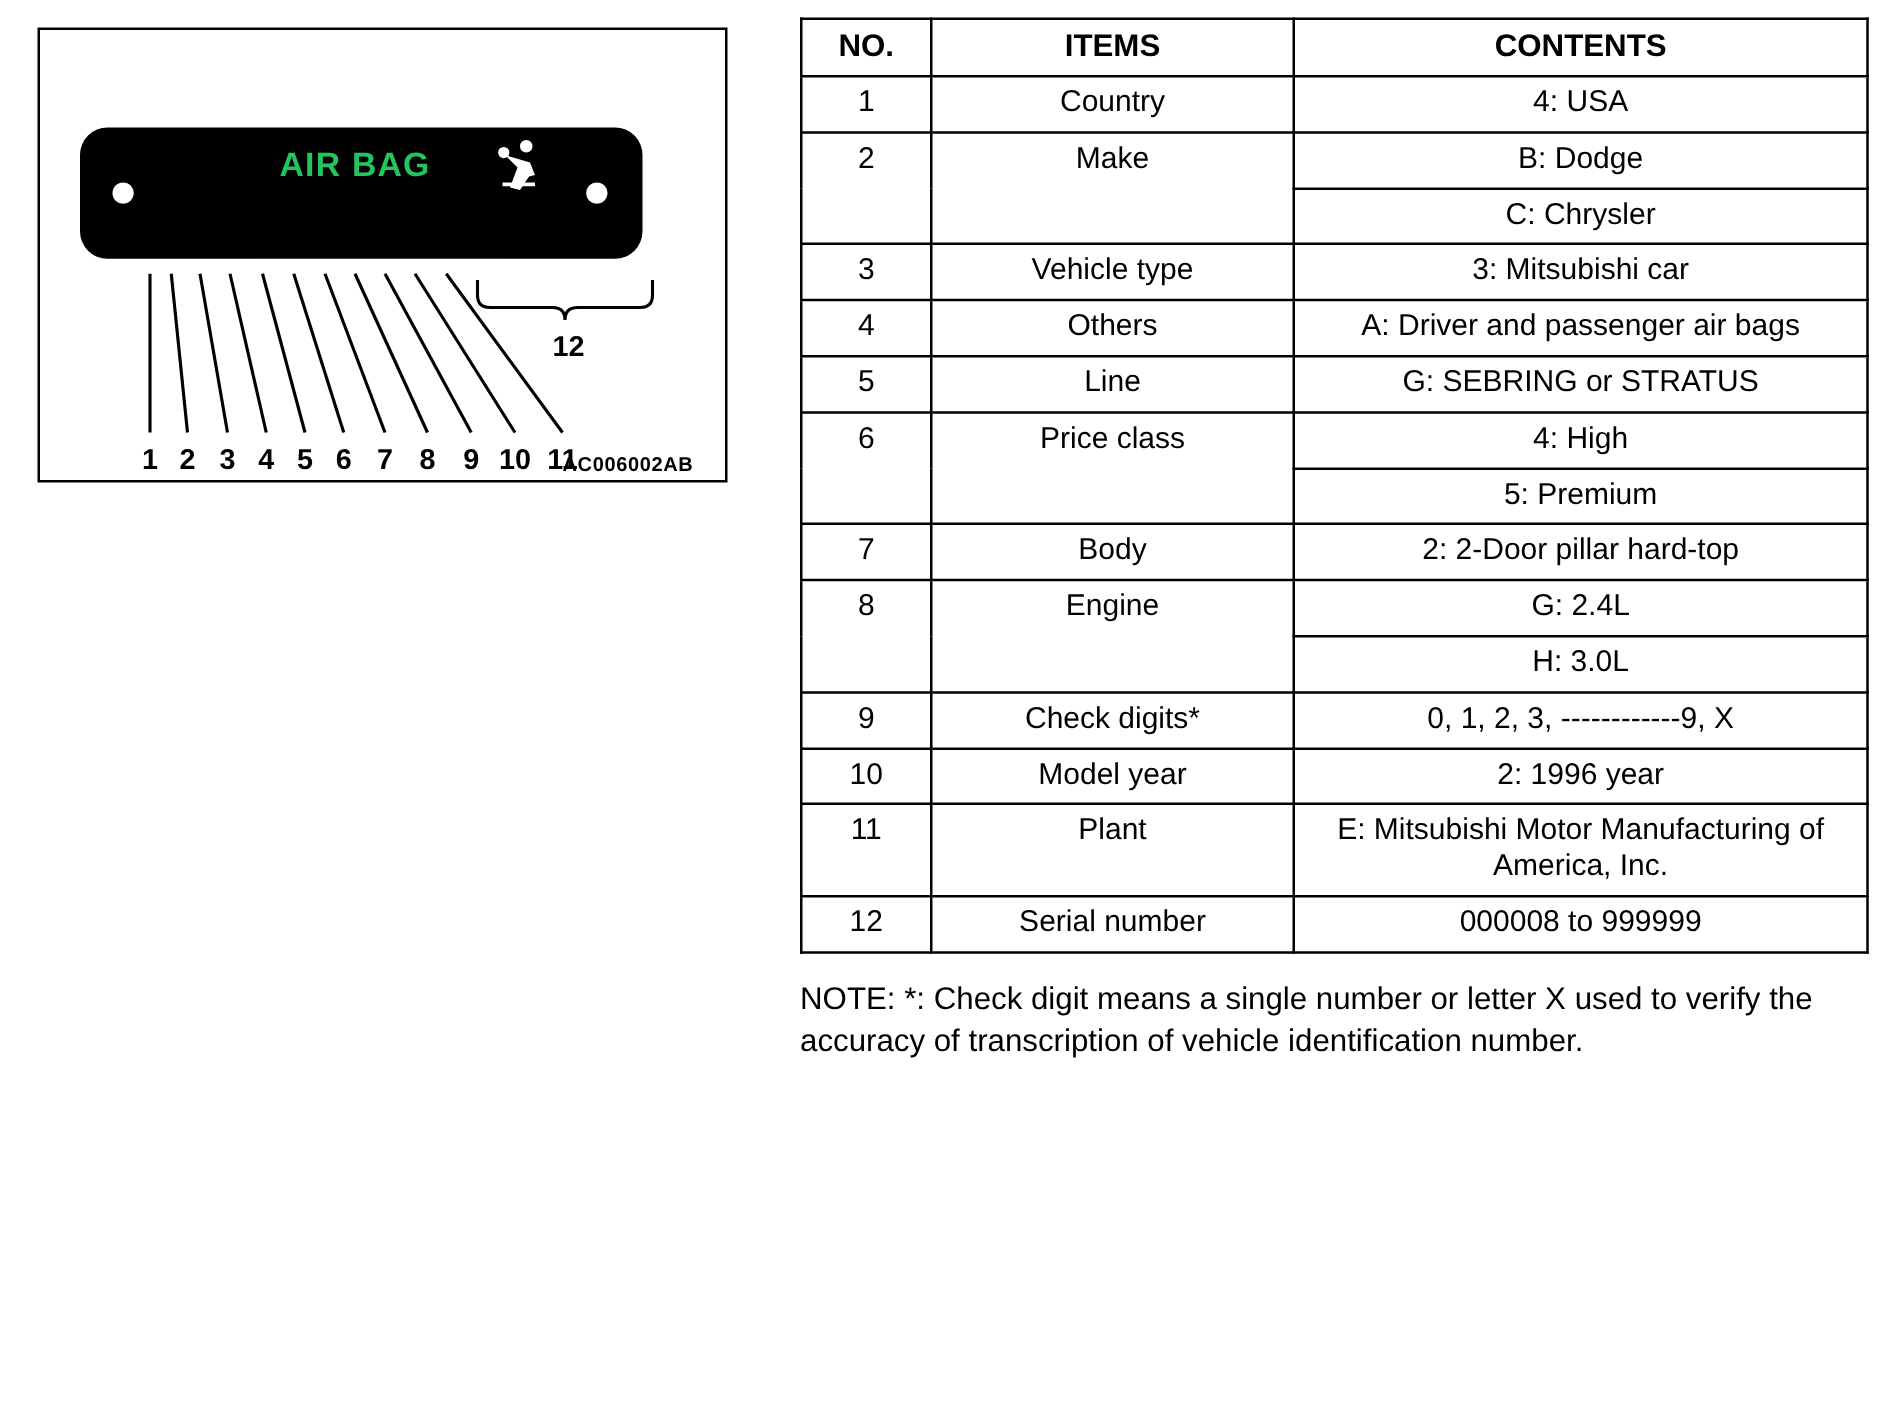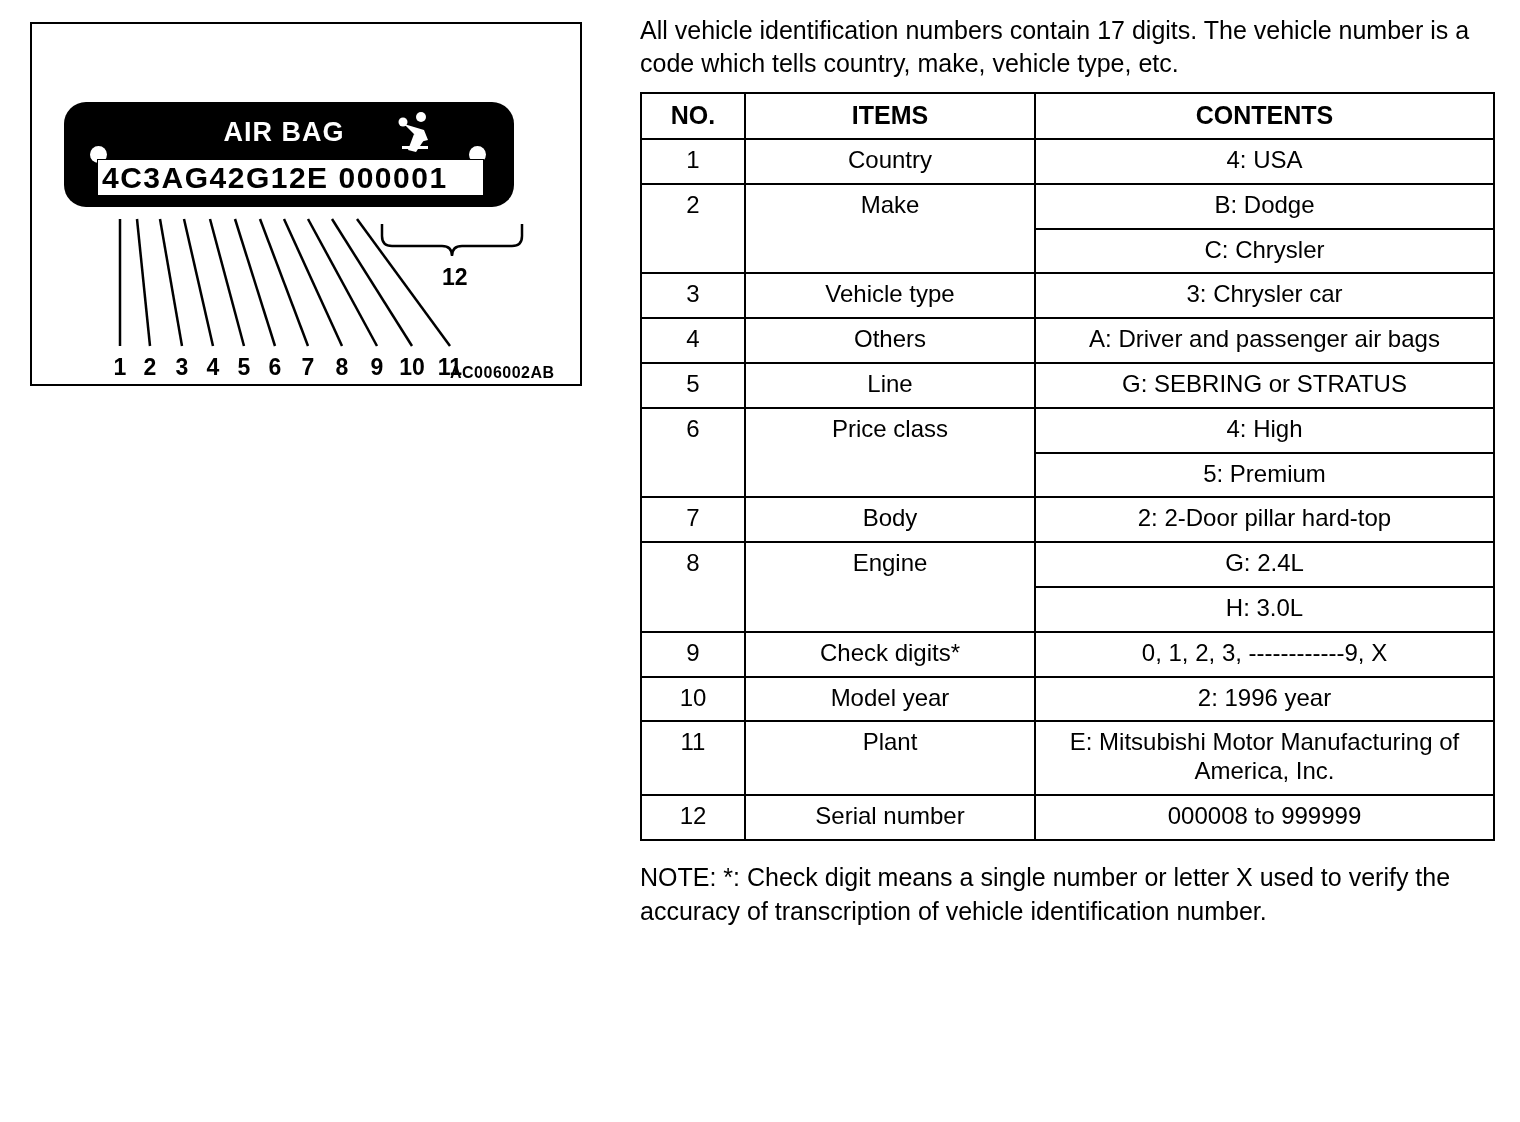--- a/index.html
+++ b/index.html
@@ -45,21 +45,21 @@
   }
   #hole-left { left: 26px; }
   #hole-right { left: 405px; }
 
   #airbag-label {
     position: absolute;
     left: 120px;
     top: 15px;
     width: 200px;
     text-align: center;
-    color: #ffffff;
+    color: #22c55e;
     font-size: 27px;
     font-weight: bold;
     letter-spacing: 1px;
   }
   #airbag-icon {
     position: absolute;
     left: 330px;
     top: 8px;
     width: 46px;
     height: 48px;
@@ -185,44 +185,40 @@
     <div class="plate-hole" id="hole-left"></div>
     <div class="plate-hole" id="hole-right"></div>
     <div id="airbag-label">AIR BAG</div>
     <svg id="airbag-icon" viewBox="0 0 46 48">
       <circle cx="27" cy="7" r="5" fill="#fff"></circle>
       <path d="M10 14 L30 20 L34 30 L26 32 L20 24 Z" fill="#fff"></path>
       <path d="M20 24 L14 40 L22 42 L30 30 Z" fill="#fff"></path>
       <circle cx="9" cy="12" r="4.5" fill="#fff"></circle>
       <rect x="8" y="36" width="26" height="3" fill="#fff"></rect>
     </svg>
-    <div id="vin-box">
-      <div id="vin-text">4C3AG42G12E 000001</div>
-    </div>
   </div>
 
   <div class="digit-num" style="left:76px;width:24px;">1</div>
   <div class="digit-num" style="left:106px;width:24px;">2</div>
   <div class="digit-num" style="left:138px;width:24px;">3</div>
   <div class="digit-num" style="left:169px;width:24px;">4</div>
   <div class="digit-num" style="left:200px;width:24px;">5</div>
   <div class="digit-num" style="left:231px;width:24px;">6</div>
   <div class="digit-num" style="left:264px;width:24px;">7</div>
   <div class="digit-num" style="left:298px;width:24px;">8</div>
   <div class="digit-num" style="left:333px;width:24px;">9</div>
   <div class="digit-num" style="left:364px;width:32px;">10</div>
   <div class="digit-num" style="left:402px;width:32px;">11</div>
 
   <div id="serial-brace-label">12</div>
   <div id="fig-code">AC006002AB</div>
 </div>
 
 <div id="right-col">
 
-  <div id="intro">All vehicle identification numbers contain 17 digits. The vehicle number is a code which tells country, make, vehicle type, etc.</div>
 
   <table id="vin-table">
     <thead>
       <tr>
         <th class="col-no">NO.</th>
         <th class="col-item">ITEMS</th>
         <th class="col-contents">CONTENTS</th>
       </tr>
     </thead>
     <tbody>
@@ -238,21 +234,21 @@
         <td rowspan="2">Make</td>
         <td>B: Dodge</td>
       </tr>
       <tr>
         <td class="sub-cell">C: Chrysler</td>
       </tr>
 
       <tr>
         <td>3</td>
         <td>Vehicle type</td>
-        <td>3: Chrysler car</td>
+        <td>3: Mitsubishi car</td>
       </tr>
 
       <tr>
         <td>4</td>
         <td>Others</td>
         <td>A: Driver and passenger air bags</td>
       </tr>
 
       <tr>
         <td>5</td>

